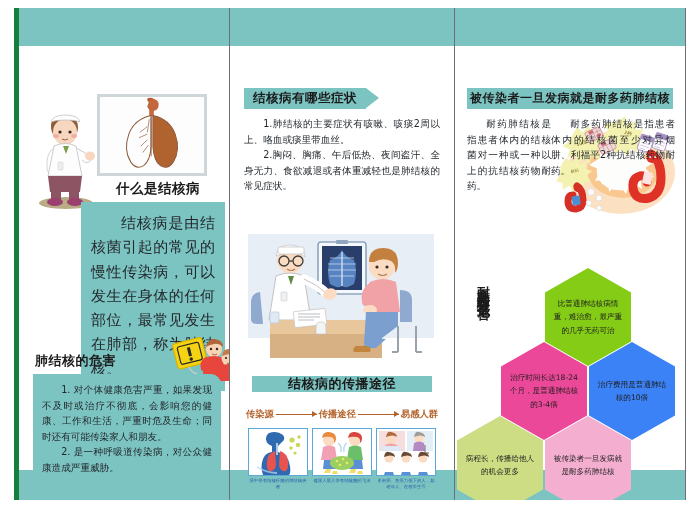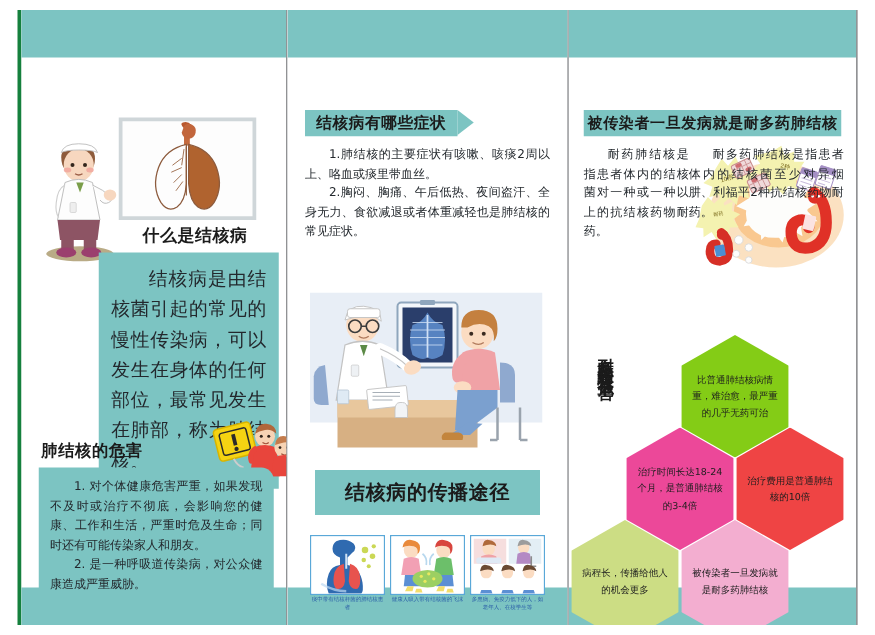--- a/index.html
+++ b/index.html
@@ -18,21 +18,21 @@
   
   .panels{
     position:absolute;left:14px;top:8px;
     width:672px;height:492px;
     display:flex;
   }
   .panel{
     position:relative;
     box-sizing:border-box;
     background:#ffffff;
-    border-left:3px solid #15803d;
+    border-left:5px solid #15803d;
     border-right:1px solid #6d6f72;
     height:100%;
     overflow:hidden;
   }
   .panel.p1{width:216px;}
   .panel.p2{width:225px;border-left:none;}
   .panel.p3{width:231px;border-left:none;}
 
   .cap-top{
     position:absolute;left:0;right:0;top:0;height:38px;
@@ -110,24 +110,24 @@
     border-left:13px solid #7cc4c2;
   }
   .p2-txt{
     position:absolute;left:14px;top:36px;width:196px;
     font-size:9.6px;
   }
   .xraybox{
     position:absolute;left:18px;top:154px;width:186px;height:132px;
   }
   .p2-banner{
-    position:absolute;left:22px;top:296px;width:180px;height:36px;
+    position:absolute;left:22px;top:296px;width:180px;height:16px;
     background:#7cc4c2;
     display:flex;align-items:center;justify-content:center;
-    font-size:16px;
+    font-size:13px;
   }
   .chain{
     position:absolute;left:16px;top:326px;width:192px;height:16px;
     display:flex;align-items:center;justify-content:space-between;
     color:#b4622b;font-size:9.3px;font-weight:bold;
   }
   .chain .arrow{
     flex:1;height:1px;background:#b4622b;margin:0 2px;position:relative;
   }
   .chain .arrow:after{
@@ -333,20 +333,27 @@
             <path d="M118 78 h32 v14 l-24 18 h-10z" fill="#7ba0cf"></path>
             <path d="M126 104 l-14 10 h16 l10 -9z" fill="#7ba0cf"></path>
             <path d="M108 112 q-4 2 -2 6 h16 q2 -5 -3 -6z" fill="#c3853d"></path>
             <path d="M152 56 q12 0 12 10 v22 h-12z" fill="#8fa9cf"></path>
             <path d="M150 92 v26 M168 92 v26 M150 118 h-6 M168 118 h6" stroke="#9aa3ad" stroke-width="2" fill="none"></path>
           </svg>
         </div>
 
         <div class="p2-banner hd">结核病的传播途径</div>
 
+        <div class="chain">
+          <span>传染源</span>
+          <span class="arrow"></span>
+          <span>传播途径</span>
+          <span class="arrow"></span>
+          <span>易感人群</span>
+        </div>
 
         <div class="picrow">
 
           <div class="picell">
             <div class="picframe">
               <svg viewBox="0 0 58 46" width="58" height="46">
                 <rect width="58" height="46" fill="#ffffff"></rect>
                 <path d="M20 4 q8 -3 14 2 q3 4 -1 7 l-4 4 v6 q10 2 12 14 q1 7 -1 9 h-26 q-3 -8 0 -16 q2 -6 9 -7 v-6 q-6 -2 -6 -7 q0 -4 3 -6z" fill="#2f6ab0"></path>
                 <path d="M26 22 q-7 2 -8 10 q-1 7 2 10 q6 1 7 -6 z" fill="#e7534e"></path>
                 <path d="M31 22 q7 2 8 10 q1 7 -2 10 q-6 1 -7 -6 z" fill="#e7534e"></path>
@@ -490,21 +497,21 @@
           <span class="p3-col indent">耐药肺结核是指患者体内的结核菌对一种或一种以上的抗结核药物耐药。</span>
           <span class="indent">耐多药肺结核是指患者体内的结核菌至少对异烟肼、利福平2种抗结核药物耐药。</span>
         </div>
 
         <div class="vtitle">耐多药肺结核有什么危害</div>
 
         <div class="hexwrap">
           <div class="hex" style="left:90px;top:0px;background:#84cc16;">
             <span>比普通肺结核病情重，难治愈，最严重的几乎无药可治</span>
           </div>
-          <div class="hex" style="left:134px;top:74px;background:#ef4444;">
+          <div class="hex" style="left:134px;top:74px;background:#3b82f6;">
             <span>治疗费用是普通肺结核的10倍</span>
           </div>
           <div class="hex" style="left:46px;top:74px;background:#ec4899;">
             <span>治疗时间长达18-24个月，是普通肺结核的3-4倍</span>
           </div>
           <div class="hex" style="left:90px;top:148px;background:#f3aed0;">
             <span>被传染者一旦发病就是耐多药肺结核</span>
           </div>
           <div class="hex" style="left:2px;top:148px;background:#ccdd84;">
             <span>病程长，传播给他人的机会更多</span>

